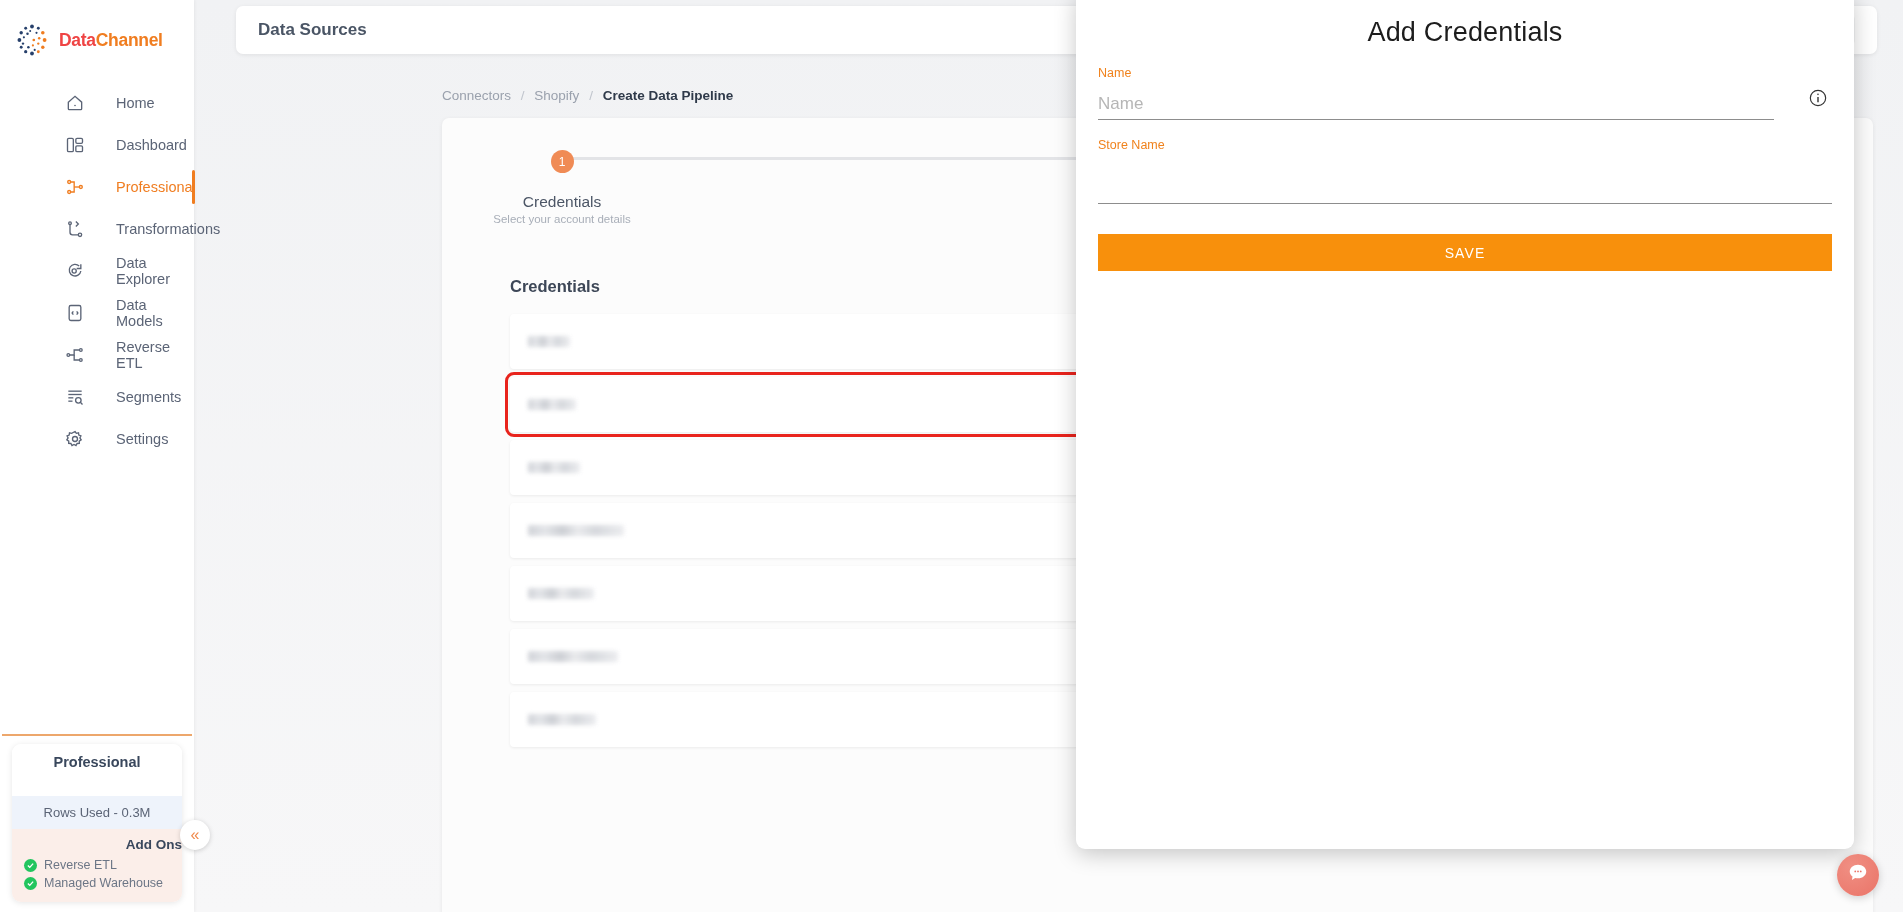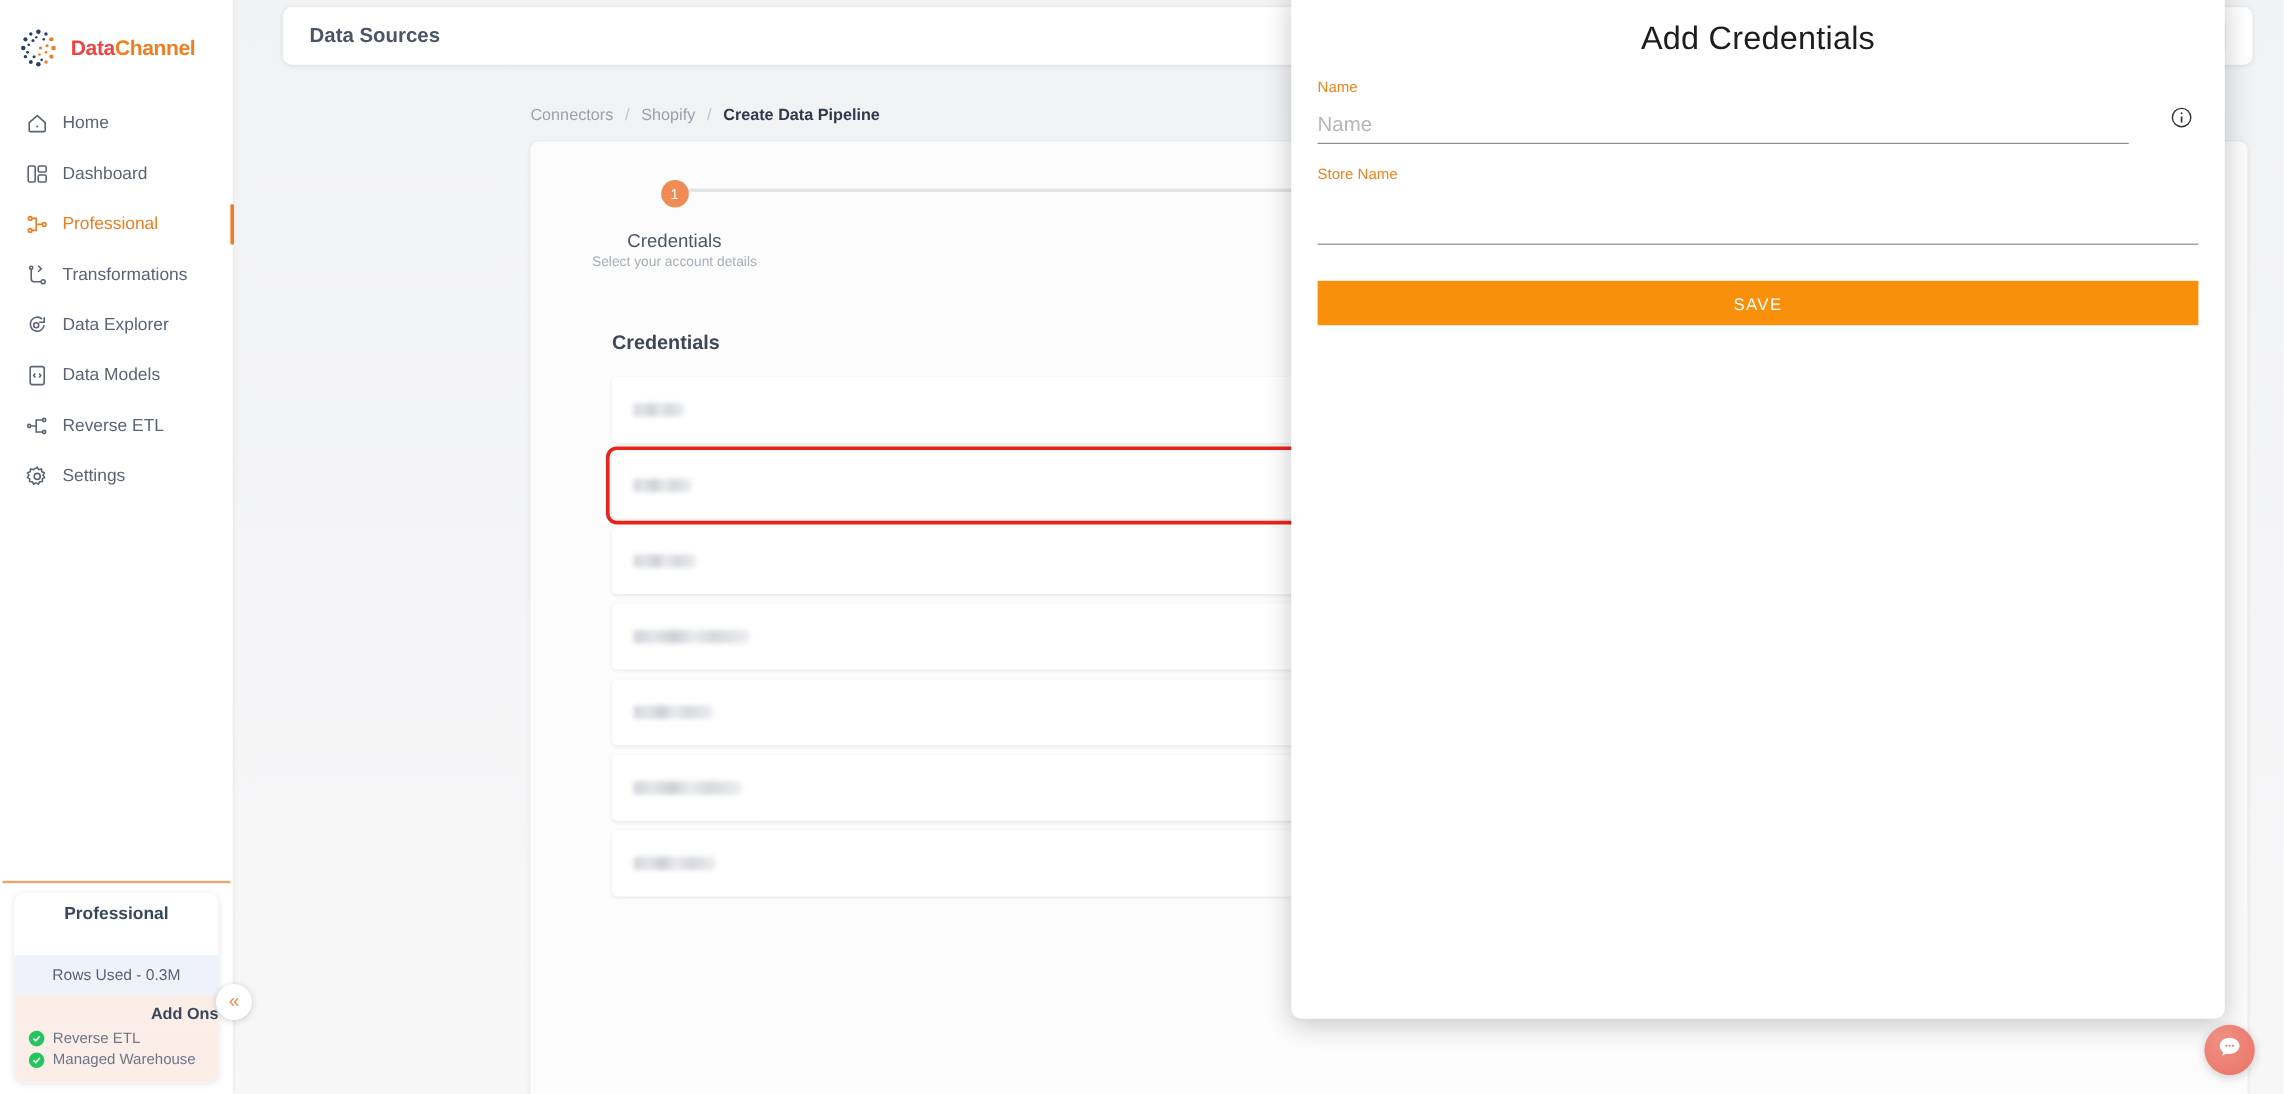--- a/index.html
+++ b/index.html
@@ -19,23 +19,23 @@
     display: flex; flex-direction: column;
   }
   .brand { display: flex; align-items: center; gap: 9px; padding: 22px 0 14px 14px; }
   .brand-logo { width: 36px; height: 36px; position: relative; flex: 0 0 auto; }
   .brand-text { font-size: 17.5px; font-weight: bold; letter-spacing: -0.3px; }
   .brand-text .b1 { color: #ef4444; }
   .brand-text .b2 { color: #f07d20; }
 
   .nav { margin-top: 10px; }
   .nav-item {
-    display: flex; align-items: center; gap: 10px;
+    display: flex; align-items: center; gap: 30px;
     height: 42px; padding-left: 20px; position: relative;
-    color: #5b6476; font-size: 14.5px; cursor: pointer;
+    color: #5b6476; font-size: 14.5px; cursor: pointer; margin-left: 44px;
   }
   .nav-item .ic { width: 22px; height: 22px; display: flex; align-items: center; justify-content: center; flex: 0 0 22px; }
   .nav-item .ic svg { width: 20px; height: 20px; }
   .nav-item.active { color: #f07d20; }
   .nav-item.active .bar {
     position: absolute; right: -1px; top: 4px; width: 3px; height: 34px;
     background: #f07d20; border-radius: 2px;
   }
 
   .side-spacer { flex: 1 1 auto; }
@@ -297,20 +297,33 @@
               <circle cx="19" cy="18" r="1.6"></circle>
               <path d="M6 12 h5 v-6 h6"></path>
               <path d="M11 12 v6 h6"></path>
             </svg>
           </span>
         <span>Reverse ETL</span>
       </div>
       <div class="nav-item">
         <span class="ic">
             <svg viewBox="0 0 24 24" fill="none" stroke="currentColor" stroke-width="1.6">
+              <path d="M4 5 h16"></path>
+              <path d="M4 9 h16"></path>
+              <path d="M4 13 h6"></path>
+              <path d="M4 17 h5"></path>
+              <circle cx="16" cy="16" r="3.3"></circle>
+              <path d="M18.4 18.4 L21 21"></path>
+            </svg>
+          </span>
+        <span>Segments</span>
+      </div>
+      <div class="nav-item">
+        <span class="ic">
+            <svg viewBox="0 0 24 24" fill="none" stroke="currentColor" stroke-width="1.6">
               <circle cx="12" cy="12" r="3"></circle>
               <path d="M12 3 l1.6 2.2 2.6 -0.6 0.4 2.7 2.5 1 -1.2 2.4 1.5 2.3 -2.3 1.5 0.1 2.7 -2.7 0.2 -1.3 2.4 -2.4 -1.3 -2.4 1.3 -1.3 -2.4 -2.7 -0.2 0.1 -2.7 -2.3 -1.5 1.5 -2.3 -1.2 -2.4 2.5 -1 0.4 -2.7 2.6 0.6 Z"></path>
             </svg>
           </span>
         <span>Settings</span>
       </div>
     </div>
 
     <div class="side-spacer"></div>
     <div class="plan-divider"></div>

